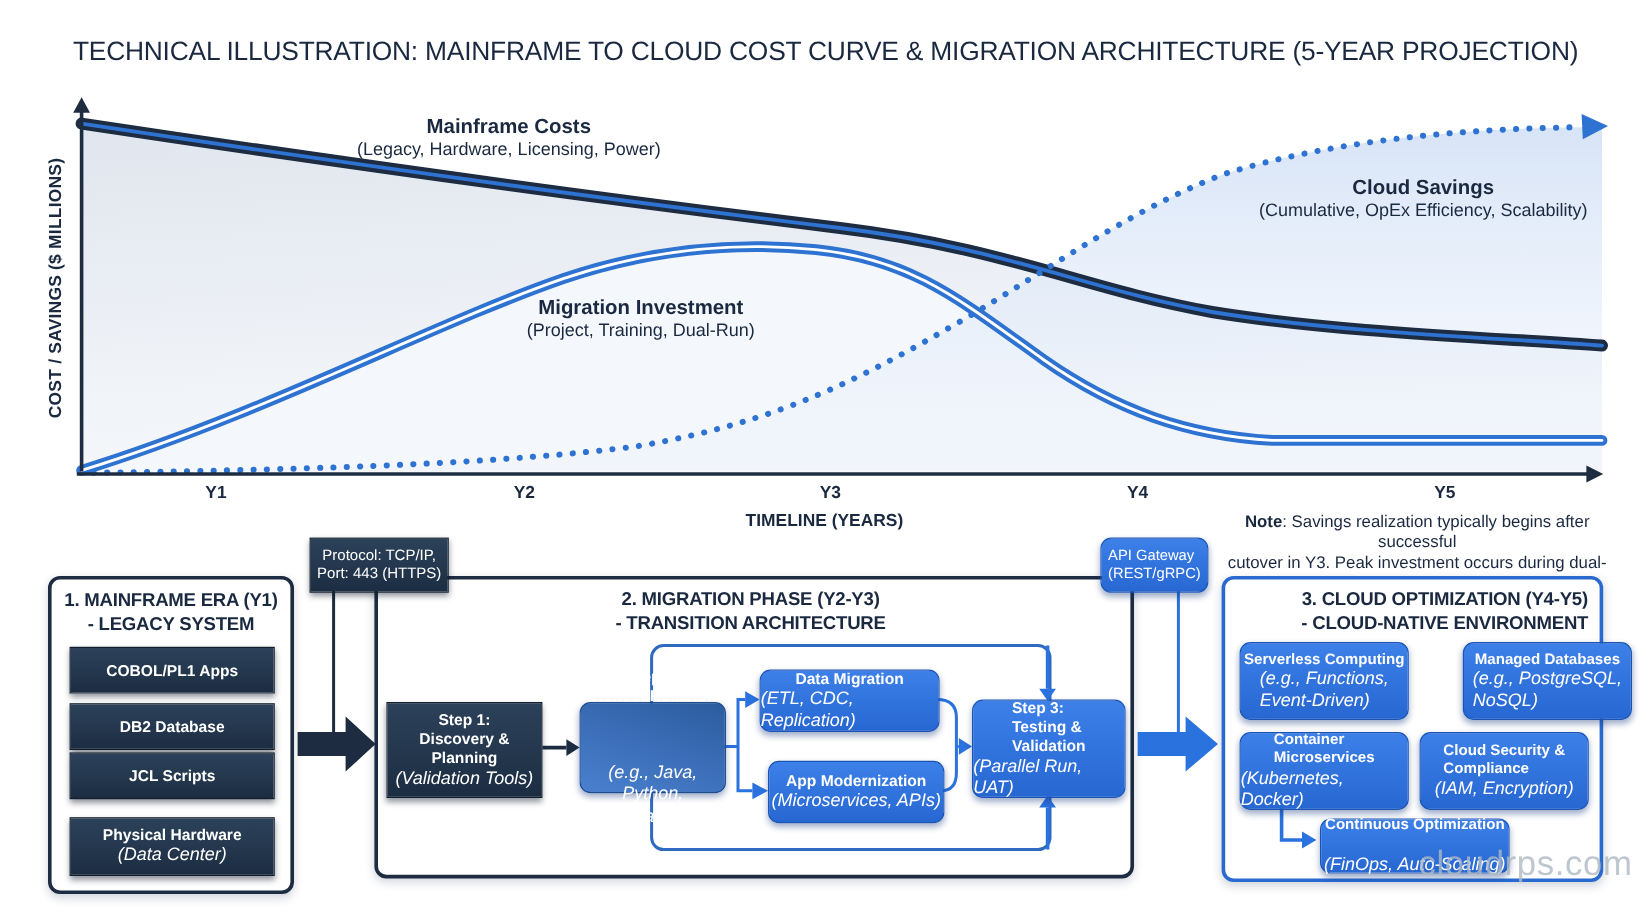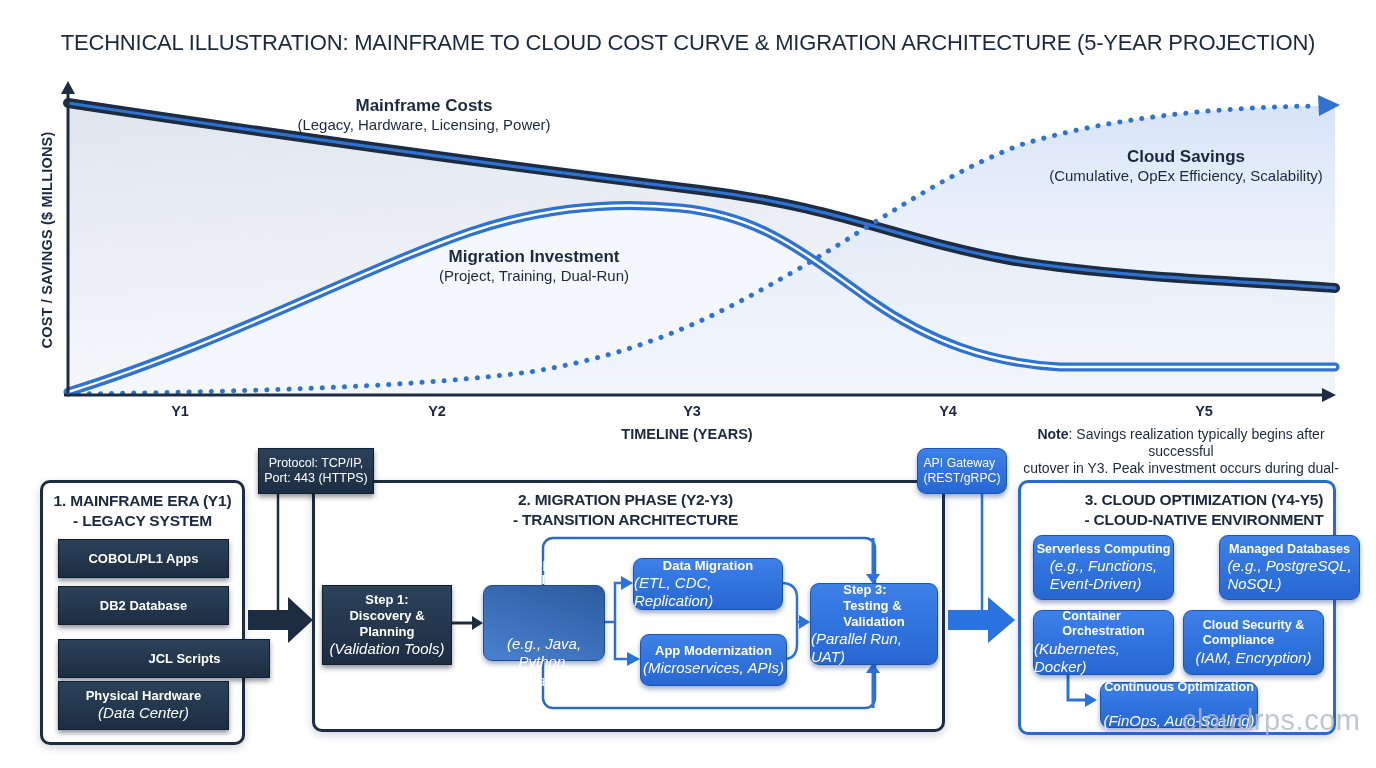--- a/index.html
+++ b/index.html
@@ -131,21 +131,21 @@
 
   <div class="abs container-box" style="left:40px;top:480px;width:199px;height:259px;z-index:2;">
     <div class="abs sec-title pre" style="left:0;top:8px;width:199px;">1. MAINFRAME ERA (Y1)
 - LEGACY SYSTEM</div>
     <div class="abs darkbox" style="left:15px;top:56px;width:169px;height:37px;">
       <span class="bx-b">COBOL/PL1 Apps</span>
     </div>
     <div class="abs darkbox" style="left:15px;top:103px;width:169px;height:37px;">
       <span class="bx-b">DB2 Database</span>
     </div>
-    <div class="abs darkbox" style="left:15px;top:156px;width:169px;height:37px;padding-left:41px;">
+    <div class="abs darkbox" style="left:15px;top:144px;width:169px;height:37px;">
       <span class="bx-b">JCL Scripts</span>
     </div>
     <div class="abs darkbox" style="left:15px;top:198px;width:169px;height:47px;">
       <span class="bx-b">Physical Hardware</span>
       <span class="bx-s">(Data Center)</span>
     </div>
   </div>
 
   <div class="abs darkbox pre" style="left:258px;top:448px;width:114px;height:44px;font-size:12.5px;z-index:3;">
     <span>Protocol: TCP/IP,
@@ -201,21 +201,21 @@
     <span class="bx-s pre">(e.g., Functions,
 Event-Driven)</span>
   </div>
   <div class="abs bluebox" style="left:1219px;top:535px;width:139px;height:63px;z-index:2;">
     <span class="bx-b" style="font-size:12.6px;">Managed Databases</span>
     <span class="bx-s pre">(e.g., PostgreSQL,
 NoSQL)</span>
   </div>
   <div class="abs bluebox" style="left:1033px;top:610px;width:139px;height:63px;z-index:2;">
     <span class="bx-b pre" style="font-size:12.6px;">Container
-Orchestration</span>
+Microservices</span>
     <span class="bx-s">(Kubernetes, Docker)</span>
   </div>
   <div class="abs bluebox" style="left:1183px;top:610px;width:139px;height:63px;z-index:2;">
     <span class="bx-b pre" style="font-size:12.6px;">Cloud Security &amp;
 Compliance</span>
     <span class="bx-s">(IAM, Encryption)</span>
   </div>
   <div class="abs bluebox" style="left:1100px;top:682px;width:156px;height:44px;z-index:2;gap:16px;">
     <span class="bx-b" style="font-size:12.6px;">Continuous Optimization</span>
     <span class="bx-s">(FinOps, Auto-Scaling)</span>

